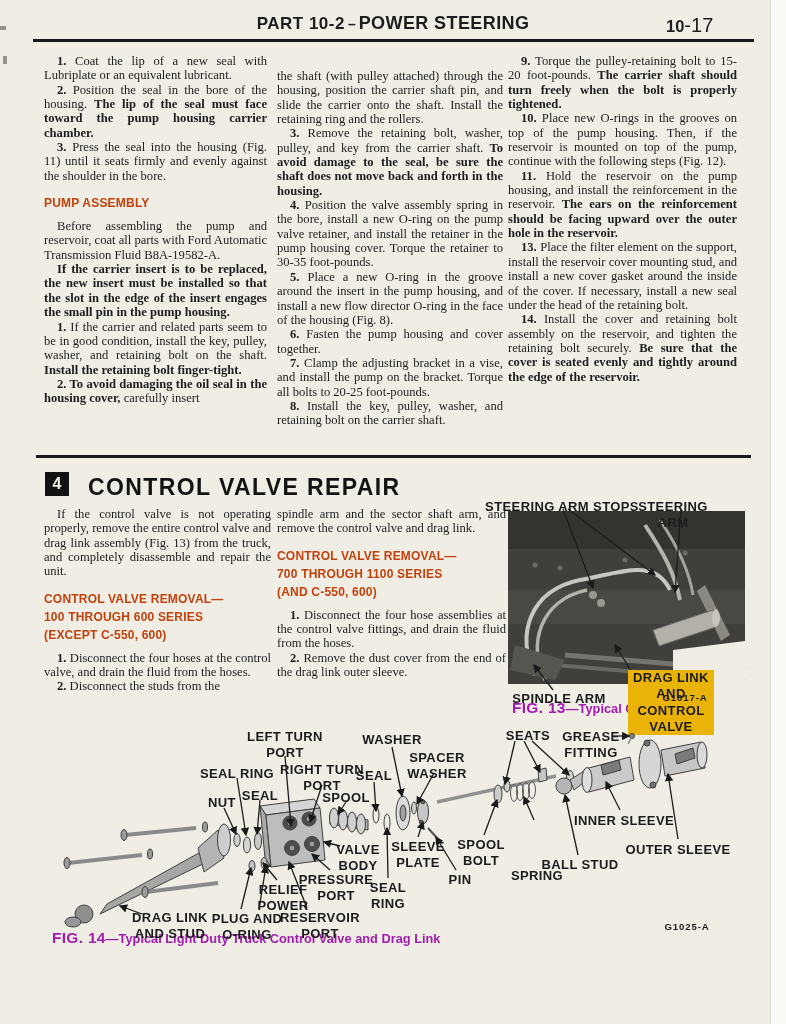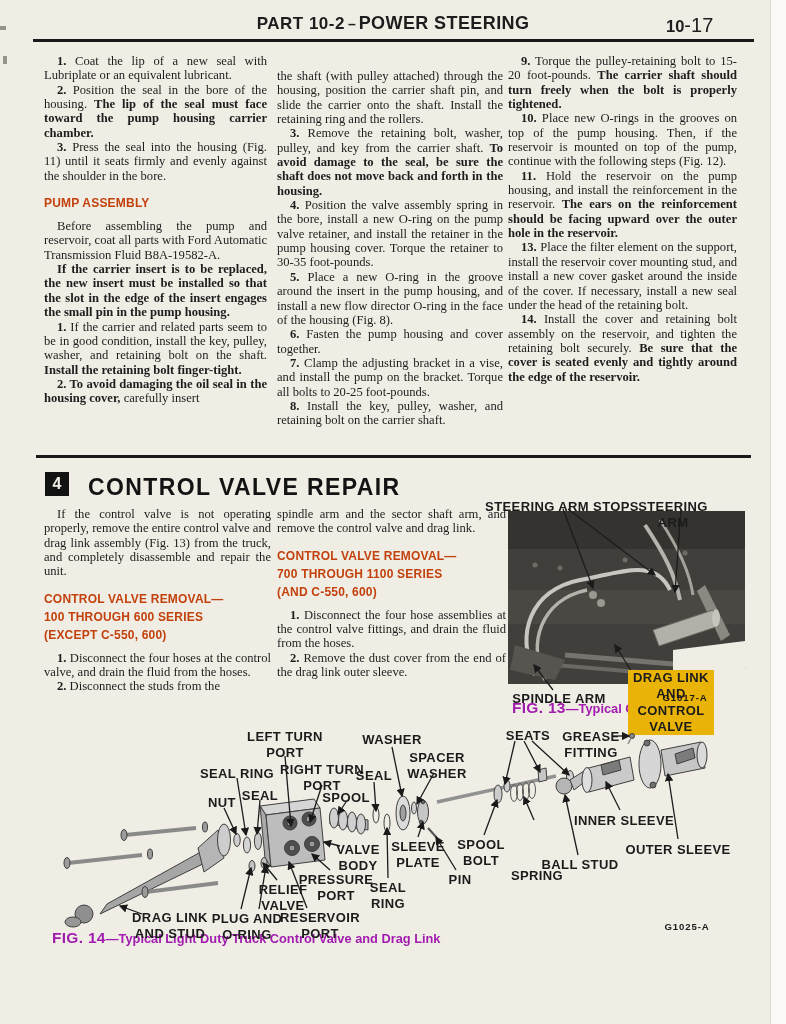--- a/index.html
+++ b/index.html
@@ -317,21 +317,21 @@
 PLATE</div>
       <div class="fig-label" style="left: 481px; top: 121px;">SPOOL
 BOLT</div>
       <div class="fig-label" style="left: 460px; top: 156px;">PIN</div>
       <div class="fig-label" style="left: 580px; top: 141px;">BALL STUD</div>
       <div class="fig-label" style="left: 336px; top: 156px;">PRESSURE
 PORT</div>
       <div class="fig-label" style="left: 388px; top: 164px;">SEAL
 RING</div>
       <div class="fig-label" style="left: 283px; top: 166px;">RELIEF
-VALVE</div>
+POWER</div>
       <div class="fig-label" style="left: 170px; top: 194px;">DRAG LINK
 AND STUD</div>
       <div class="fig-label" style="left: 247px; top: 195px;">PLUG AND
 O-RING</div>
       <div class="fig-label" style="left: 320px; top: 194px;">RESERVOIR
 PORT</div>
       <div class="fig-label code" style="left: 687px; top: 205px;">G1025-A</div>
     </div>
 
   <div class="right-strip"></div>

